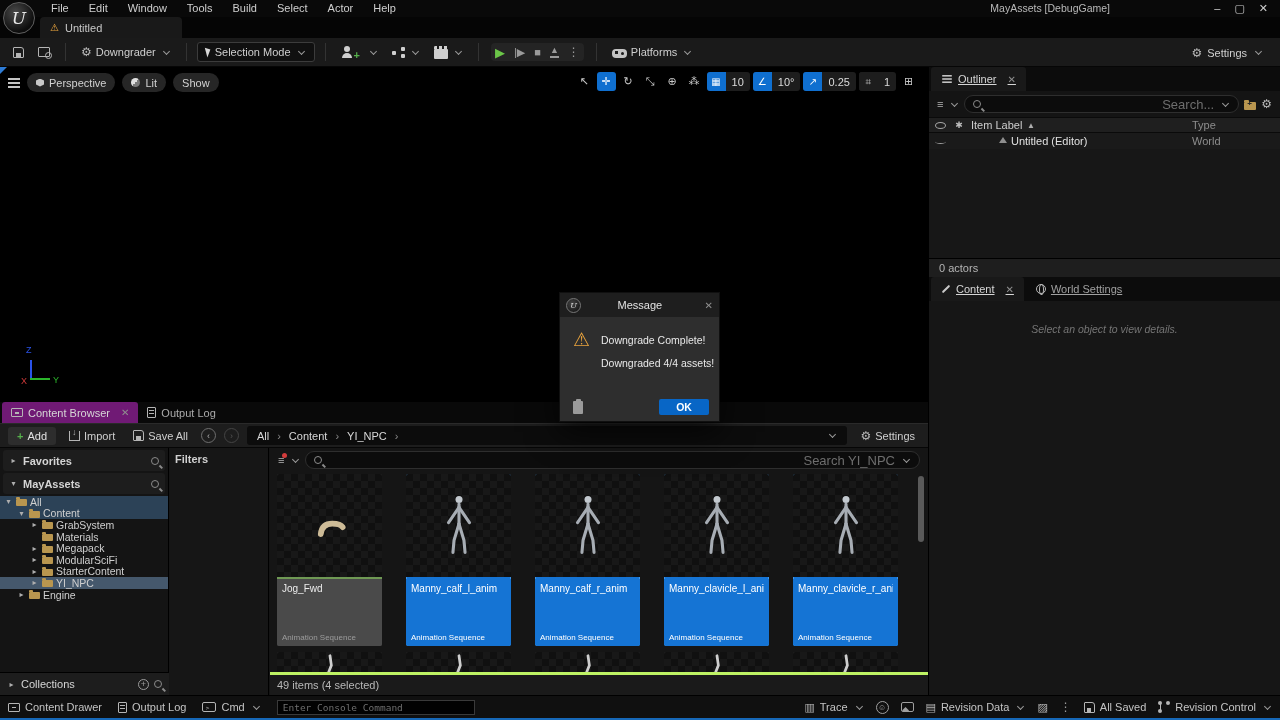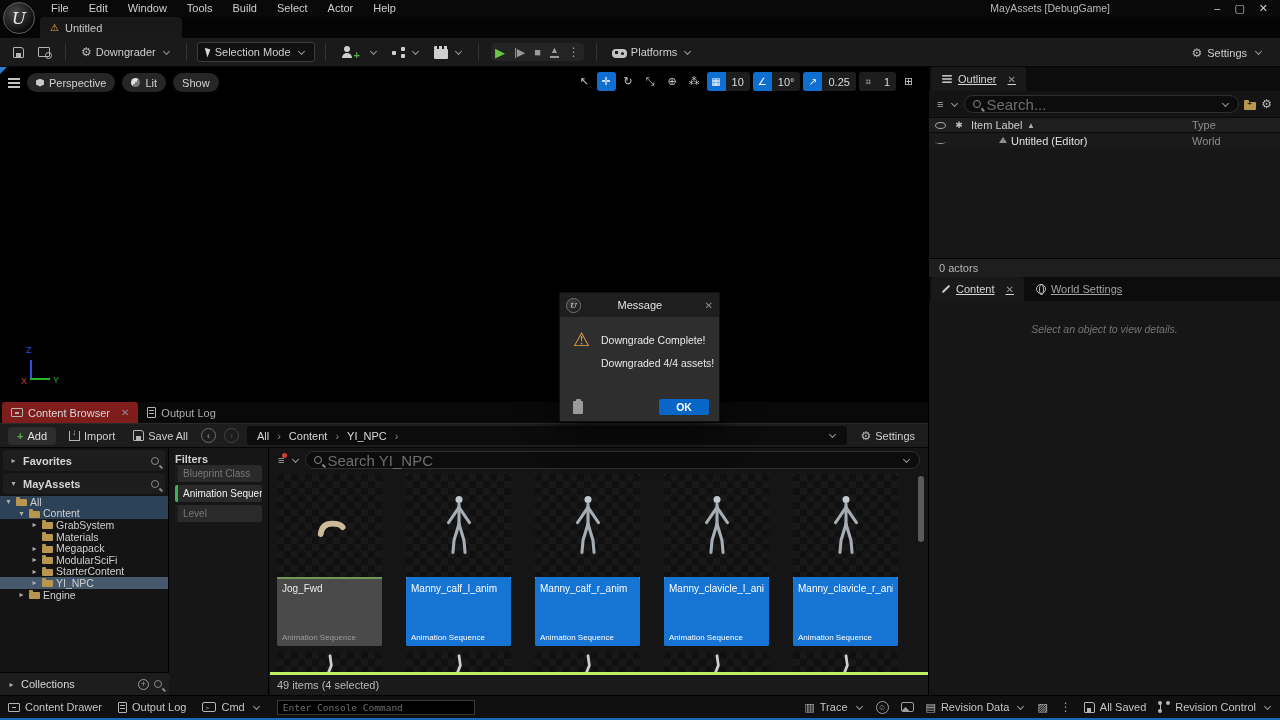--- a/index.html
+++ b/index.html
@@ -119,21 +119,21 @@
   #right-panel { position:absolute; left:928px; top:67px; width:352px; height:628px;
       background:#141414; border-left:1px solid #000; }
   .tab-strip { height:24px; background:#0c0c0c; display:flex; align-items:flex-end; }
   .panel-tab { height:24px; display:flex; align-items:center; gap:5px; padding:0 10px;
       background:#191919; border-radius:3px 3px 0 0; margin-left:2px; color:#d6d6d6;text-decoration:underline; }
   .panel-tab.inactive { background:transparent; color:#a0a0a0; }
   #outliner-search-row { height:26px; display:flex; align-items:center; gap:5px; padding:0 8px; background:#141414; }
   .search-box { flex:1; height:18px; background:#0c0c0c; border:1px solid #2e2e2e; border-radius:9px;
       display:flex; align-items:center; gap:5px; padding:0 8px; }
   .search-box input { flex:1; background:transparent; border:none; outline:none; color:#bdbdbd;
-      font-size:15px; font-family:inherit; }
+      font-size:13px; font-family:inherit;text-align:right; }
   .search-box input::placeholder { color:#6e6e6e; }
   .folder-add { position:relative; }
   .folder-add::after { content:"+"; position:absolute; left:3px; top:-3px; color:#2a2a2a; font-size:8px; font-weight:bold; }
   #outliner-header { height:16px; background:#1f1f1f; border-top:1px solid #0a0a0a;
       border-bottom:1px solid #0a0a0a; display:flex; align-items:center; color:#cdcdcd; }
   #outliner-row { height:16px; background:#1a1a1a; display:flex; align-items:center; }
   .col-eye { width:22px; display:flex; justify-content:center; }
   .col-star { width:16px; text-align:center; color:#bdbdbd; font-size:9px; }
   .col-label { flex:1; padding-left:4px; display:flex; align-items:center; gap:4px; }
   .col-type { width:88px; color:#8d8d8d; }
@@ -146,21 +146,21 @@
   .globe-ico { position:relative; display:inline-block; width:10px; height:10px; border:1.3px solid #b9b9b9; border-radius:50%; }
   .globe-ico::after { content:""; position:absolute; left:2.5px; top:-1px; width:3px; height:9px;
       border:1px solid #b9b9b9; border-radius:50%; }
   #details-body { height:394px; background:#161616; text-align:center; padding-top:22px; }
   #details-empty { color:#757575; font-style:italic; font-size:10.5px; }
 
   
   #content-browser { position:absolute; left:0; top:402px; width:928px; height:293px; background:#141414; }
   #cb-tabrow { height:21px; background:#090909; display:flex; align-items:flex-end; }
   .cb-tab { height:21px; display:flex; align-items:center; gap:5px; padding:0 9px;
-      background:#7f1d1d; border-radius:3px 3px 0 0; color:#d6d6d6; }
+      background:#701a75; border-radius:3px 3px 0 0; color:#d6d6d6; }
   .cb-tab.inactive { background:transparent; color:#ababab; }
   .drawer-ico { position:relative; display:inline-block; width:12px; height:9px;
       border:1.3px solid #b5b5b5; border-radius:1px; }
   .drawer-ico::after { content:""; position:absolute; left:3px; top:3px; width:4px; height:1.5px; background:#b5b5b5; }
   .log-ico { position:relative; display:inline-block; width:9px; height:11px; border:1.2px solid #b5b5b5; border-radius:1px; }
   .log-ico::after { content:""; position:absolute; left:1px; top:2px; width:5px; height:1.2px;
       background:#b5b5b5; box-shadow:0 3px 0 #b5b5b5; }
   #cb-toolbar { height:25px; background:#1d1d1d; border-top:1px solid #2a2a2a; border-bottom:1px solid #060606;
       display:flex; align-items:center; padding:0 8px; gap:8px; }
   #add-btn { background:#2d2d2d; border-radius:3px; height:18px; display:flex; align-items:center;
@@ -569,25 +569,20 @@
           </div>
         <div id="collections-bar">
           <span class="arrow-glyph">▸</span>
           <span>Collections</span>
           <span class="plus-circle">+</span>
           <span class="mag"></span>
         </div>
       </div>
       <div id="cb-filters">
         <div id="filters-title">Filters</div>
-        <div id="filter-list">
-            <div class="filter-pill">Blueprint Class</div>
-            <div class="filter-pill active">Animation Sequer</div>
-            <div class="filter-pill">Level</div>
-          </div>
       </div>
       <div id="cb-main">
         <div id="cb-search-row">
           <span class="funnel">≡<span class="dot"></span></span>
           <span class="chev"></span>
           <span class="search-box">
             <span class="mag"></span>
             <input placeholder="Search YI_NPC" style="">
             <span class="chev"></span>
           </span>

